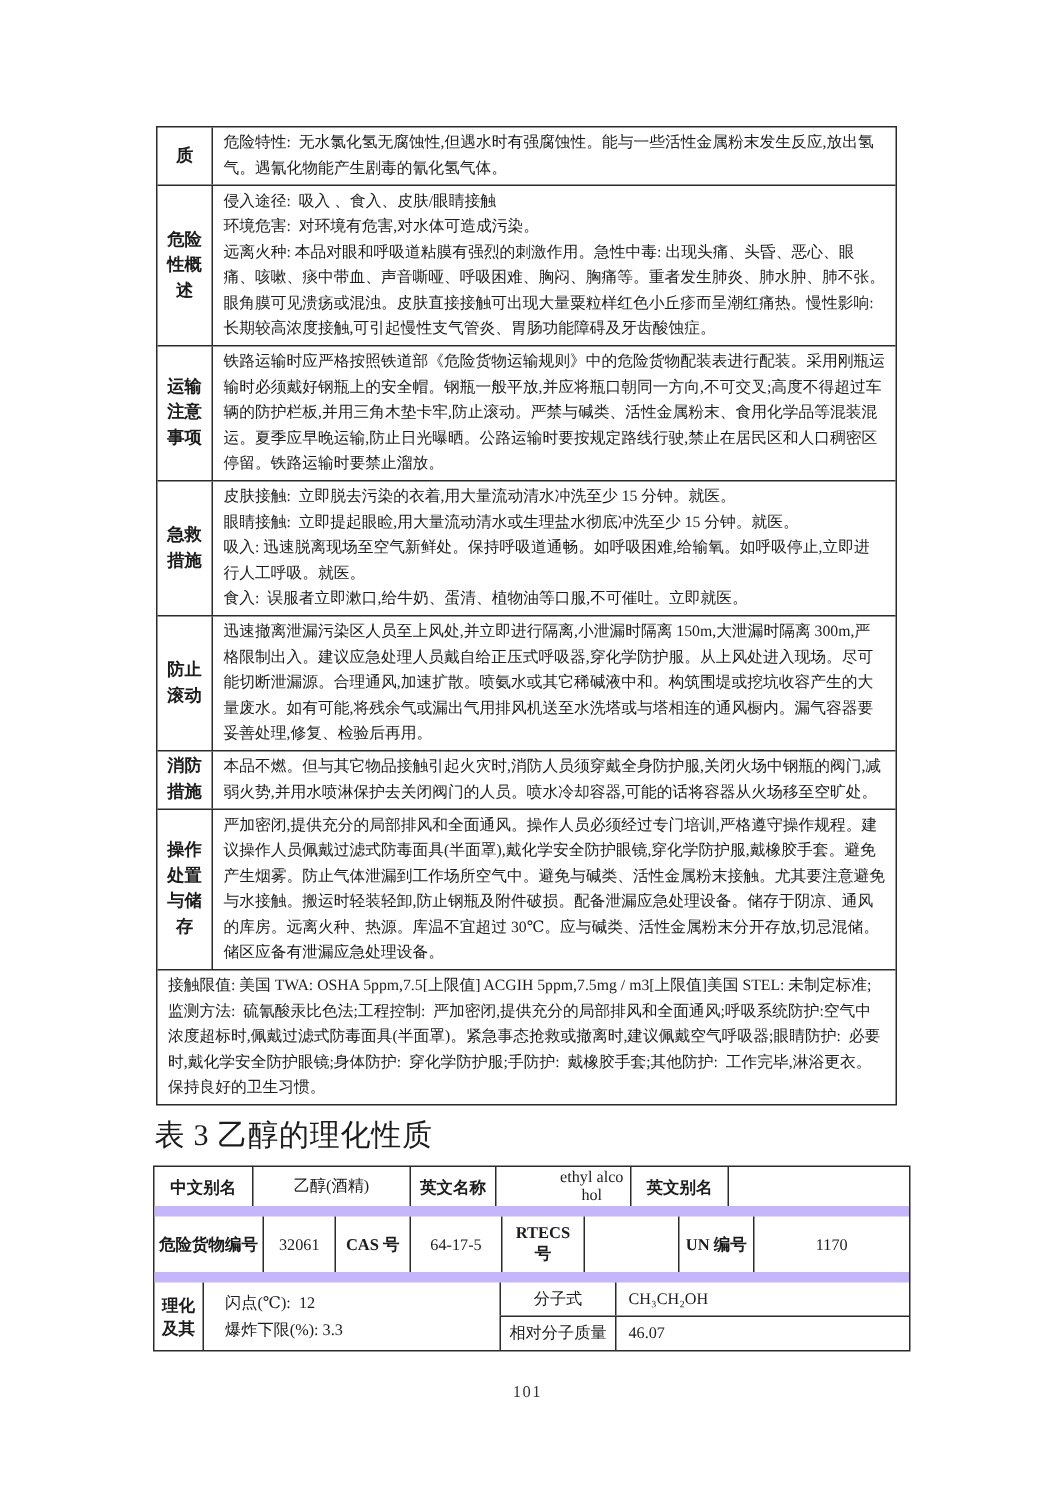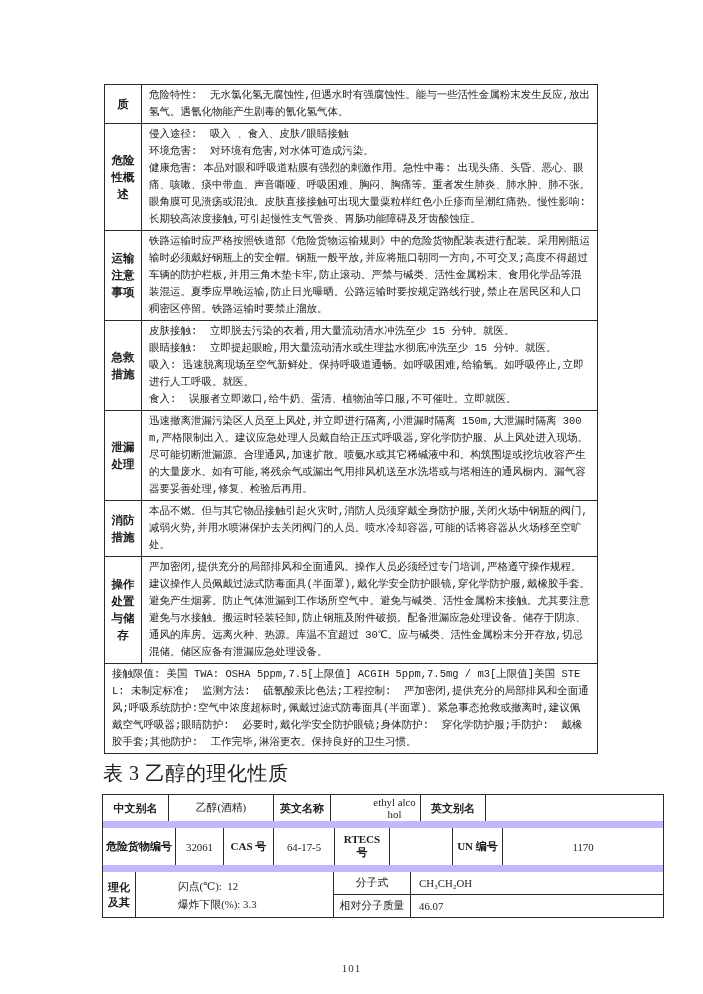--- a/index.html
+++ b/index.html
@@ -15,89 +15,89 @@
   .t1row{display:flex;border-top:1px solid #2b2b2b;}
   .t1row:first-child{border-top:none;}
   .t1label{
     flex:0 0 37px;width:37px;border-right:1px solid #2b2b2b;box-sizing:border-box;
     display:flex;align-items:center;justify-content:center;text-align:center;
     font-weight:bold;font-size:11.5px;line-height:17px;padding:2px 3px;
     word-break:break-all;
   }
   .t1content{
     flex:1;padding:2px 7px;font-size:10.5px;line-height:17px;
-    white-space:pre-wrap;word-break:break-all;text-align:left;font-family:Liberation Mono, monospace;
+    white-space:pre-wrap;word-break:break-all;text-align:left;
   }
 
   
   .t3title{
     font-weight:normal;font-size:20px;
     margin:6px 0 7px -1px;letter-spacing:0.5px;
   }
 
   
-  .t2{border:1.5px solid #2b2b2b;width:562px;box-sizing:border-box;margin-left:-2px;}
+  .t2{border:1.5px solid #2b2b2b;width:505px;box-sizing:border-box;margin-left:-2px;}
   .t2row{display:flex;border-top:7px solid #c4b5fd;}
   .t2row:first-child{border-top:none;}
   .t2cell{
     border-left:1px solid #2b2b2b;box-sizing:border-box;
     display:flex;align-items:center;justify-content:center;
     font-size:10.8px;padding:1px 3px;text-align:center;word-break:break-all;
   }
   .t2row .t2cell:first-child{border-left:none;}
   .t2label{font-weight:bold;font-size:11px;}
   .r1 .t2cell{min-height:24px;}
   .r2 .t2cell{min-height:37px;}
   .w65{flex:0 0 65px;} .w105{flex:0 0 105px;} .w57{flex:0 0 57px;} .w90{flex:0 0 90px;padding-left:41px;}
   .w72{flex:0 0 72px;} .w48{flex:0 0 48px;} .w50{flex:0 0 50px;} .w61{flex:0 0 61px;}
   .w55{flex:0 0 55px;} .w63{flex:0 0 63px;} .w32{flex:0 0 32px;} .w198{flex:0 0 198px;}
   .w77{flex:0 0 77px;}
   .grow{flex:1;}
   .leftalign{justify-content:flex-start;text-align:left;padding-left:8px;}
   .pre{white-space:pre-wrap;}
-  .indent{padding-left:42px;line-height:18px;}
+  .indent{padding-left:14px;line-height:18px;}
   .r3right{flex:1;display:flex;flex-direction:column;}
   .r3sub{display:flex;flex:1;min-height:22px;justify-content:flex-end;}
   .r3sub.bt{border-top:1px solid #2b2b2b;}
   .r3sub .t2cell:first-child{border-left:1px solid #2b2b2b;}
 
   .footer{
     position:absolute;left:0;right:0;top:922px;text-align:center;
-    font-size:11px;letter-spacing:1px;color:#333;margin-top:40px;
+    font-size:11px;letter-spacing:1px;color:#333;
   }
 </style>
 </head>
 <body>
 
 <div class="page">
 
   <div class="t1">
     <div class="t1row">
       <div class="t1label">质</div>
       <div class="t1content">危险特性:  无水氯化氢无腐蚀性,但遇水时有强腐蚀性。能与一些活性金属粉末发生反应,放出氢气。遇氰化物能产生剧毒的氰化氢气体。</div>
     </div>
     <div class="t1row">
       <div class="t1label">危险性概述</div>
       <div class="t1content">侵入途径:  吸入 、食入、皮肤/眼睛接触
 环境危害:  对环境有危害,对水体可造成污染。
-健康危害: 本品对眼和呼吸道粘膜有强烈的刺激作用。急性中毒: 出现头痛、头昏、恶心、眼痛、咳嗽、痰中带血、声音嘶哑、呼吸困难、胸闷、胸痛等。重者发生肺炎、肺水肿、肺不张。眼角膜可见溃疡或混浊。皮肤直接接触可出现大量粟粒样红色小丘疹而呈潮红痛热。慢性影响: 长期较高浓度接触,可引起慢性支气管炎、胃肠功能障碍及牙齿酸蚀症。</div>
+远离火种: 本品对眼和呼吸道粘膜有强烈的刺激作用。急性中毒: 出现头痛、头昏、恶心、眼痛、咳嗽、痰中带血、声音嘶哑、呼吸困难、胸闷、胸痛等。重者发生肺炎、肺水肿、肺不张。眼角膜可见溃疡或混浊。皮肤直接接触可出现大量粟粒样红色小丘疹而呈潮红痛热。慢性影响: 长期较高浓度接触,可引起慢性支气管炎、胃肠功能障碍及牙齿酸蚀症。</div>
     </div>
     <div class="t1row">
       <div class="t1label">运输注意事项</div>
       <div class="t1content">铁路运输时应严格按照铁道部《危险货物运输规则》中的危险货物配装表进行配装。采用刚瓶运输时必须戴好钢瓶上的安全帽。钢瓶一般平放,并应将瓶口朝同一方向,不可交叉;高度不得超过车辆的防护栏板,并用三角木垫卡牢,防止滚动。严禁与碱类、活性金属粉末、食用化学品等混装混运。夏季应早晚运输,防止日光曝晒。公路运输时要按规定路线行驶,禁止在居民区和人口稠密区停留。铁路运输时要禁止溜放。</div>
     </div>
     <div class="t1row">
       <div class="t1label">急救措施</div>
       <div class="t1content">皮肤接触:  立即脱去污染的衣着,用大量流动清水冲洗至少 15 分钟。就医。
 眼睛接触:  立即提起眼睑,用大量流动清水或生理盐水彻底冲洗至少 15 分钟。就医。
 吸入: 迅速脱离现场至空气新鲜处。保持呼吸道通畅。如呼吸困难,给输氧。如呼吸停止,立即进行人工呼吸。就医。
 食入:  误服者立即漱口,给牛奶、蛋清、植物油等口服,不可催吐。立即就医。</div>
     </div>
     <div class="t1row">
-      <div class="t1label">泄漏处理</div>
+      <div class="t1label">防止滚动</div>
       <div class="t1content">迅速撤离泄漏污染区人员至上风处,并立即进行隔离,小泄漏时隔离 150m,大泄漏时隔离 300m,严格限制出入。建议应急处理人员戴自给正压式呼吸器,穿化学防护服。从上风处进入现场。尽可能切断泄漏源。合理通风,加速扩散。喷氨水或其它稀碱液中和。构筑围堤或挖坑收容产生的大量废水。如有可能,将残余气或漏出气用排风机送至水洗塔或与塔相连的通风橱内。漏气容器要妥善处理,修复、检验后再用。</div>
     </div>
     <div class="t1row">
       <div class="t1label">消防措施</div>
       <div class="t1content">本品不燃。但与其它物品接触引起火灾时,消防人员须穿戴全身防护服,关闭火场中钢瓶的阀门,减弱火势,并用水喷淋保护去关闭阀门的人员。喷水冷却容器,可能的话将容器从火场移至空旷处。</div>
     </div>
     <div class="t1row">
       <div class="t1label">操作处置与储存</div>
       <div class="t1content">严加密闭,提供充分的局部排风和全面通风。操作人员必须经过专门培训,严格遵守操作规程。建议操作人员佩戴过滤式防毒面具(半面罩),戴化学安全防护眼镜,穿化学防护服,戴橡胶手套。避免产生烟雾。防止气体泄漏到工作场所空气中。避免与碱类、活性金属粉末接触。尤其要注意避免与水接触。搬运时轻装轻卸,防止钢瓶及附件破损。配备泄漏应急处理设备。储存于阴凉、通风的库房。远离火种、热源。库温不宜超过 30℃。应与碱类、活性金属粉末分开存放,切忌混储。储区应备有泄漏应急处理设备。</div>
     </div>

